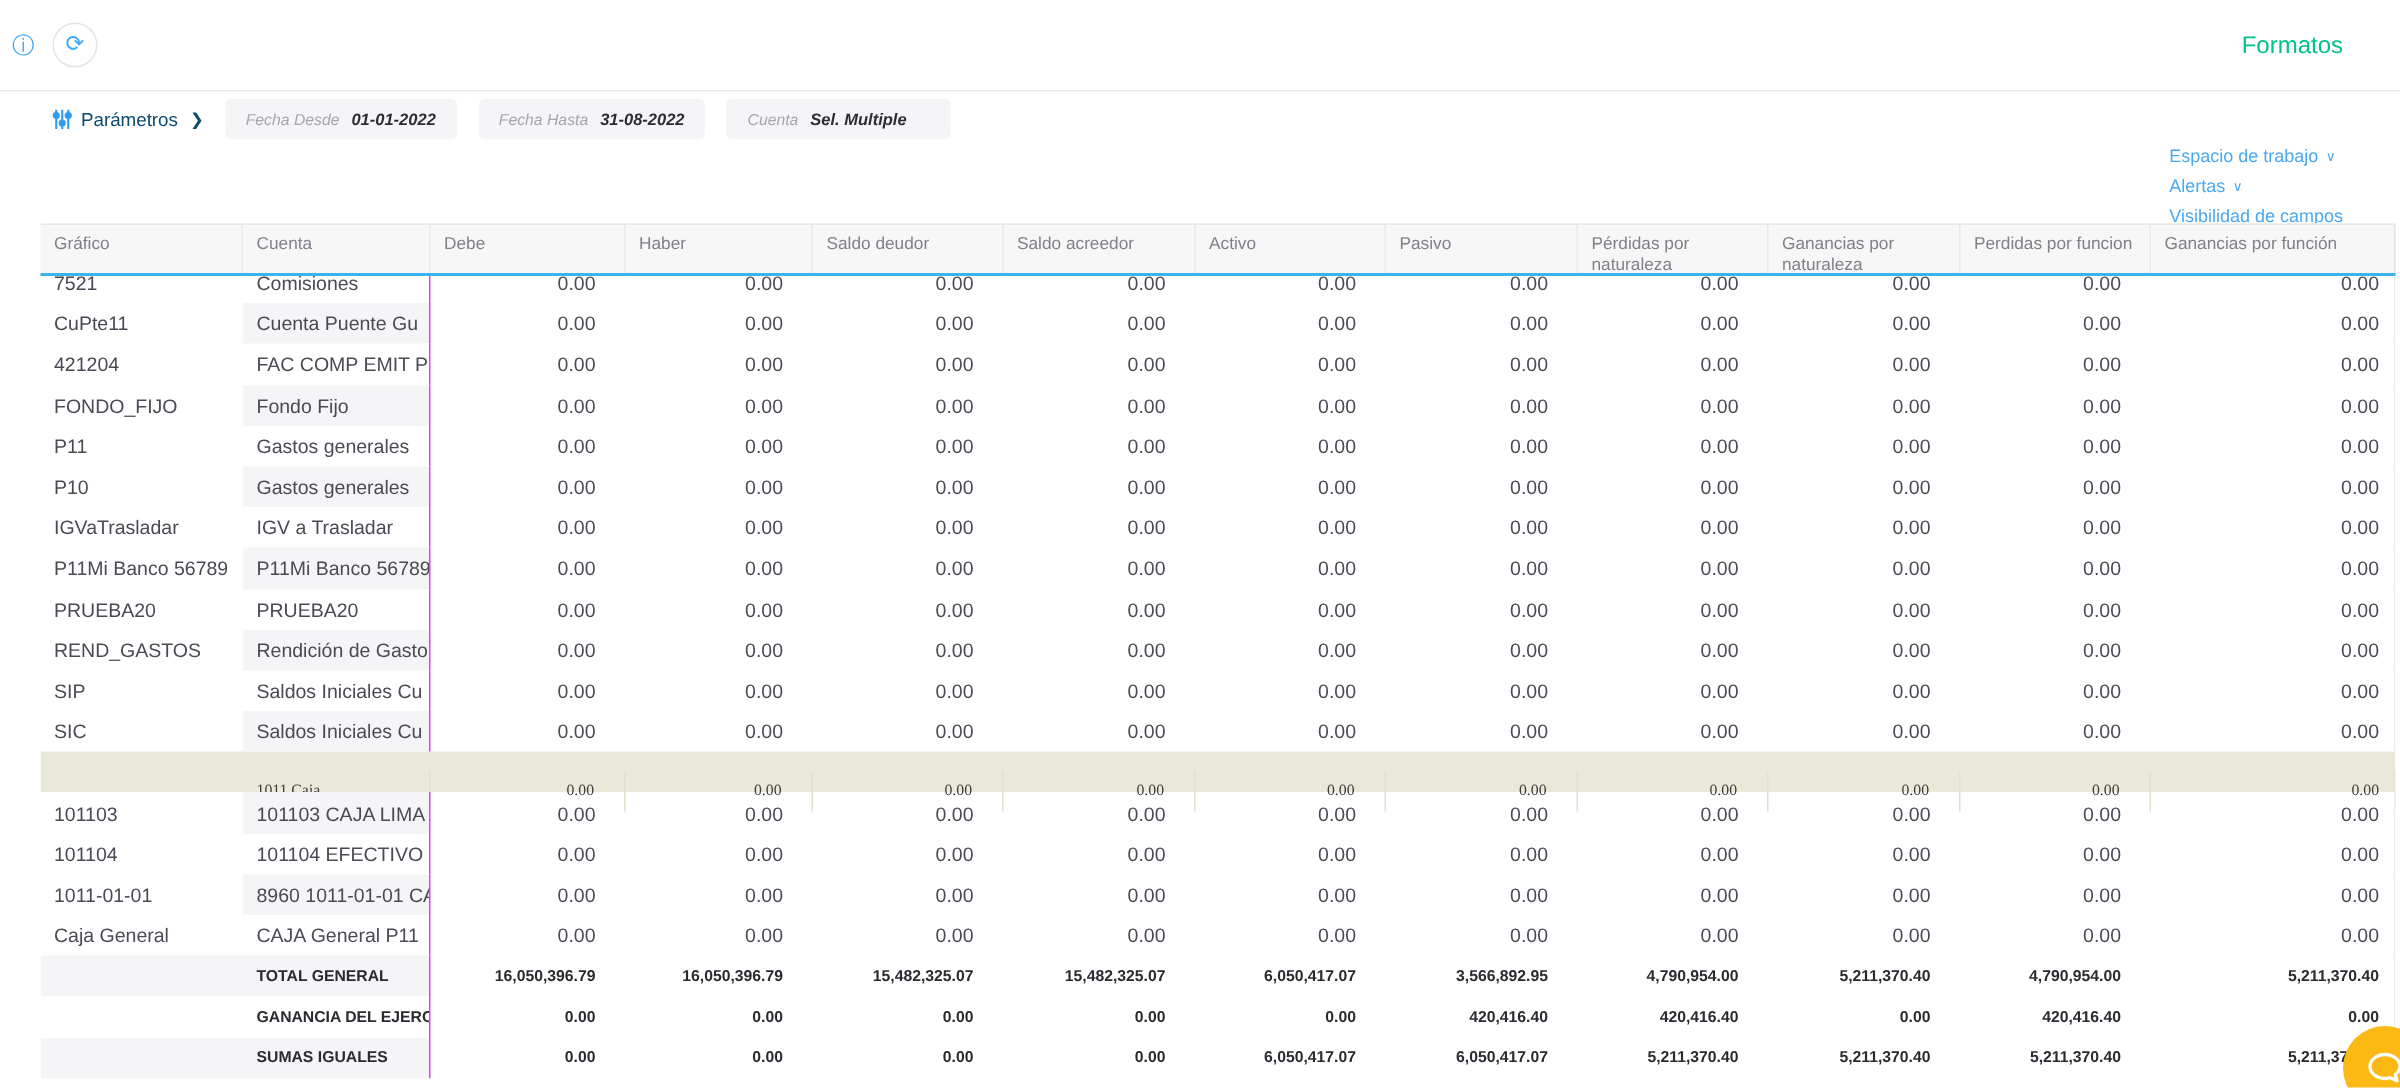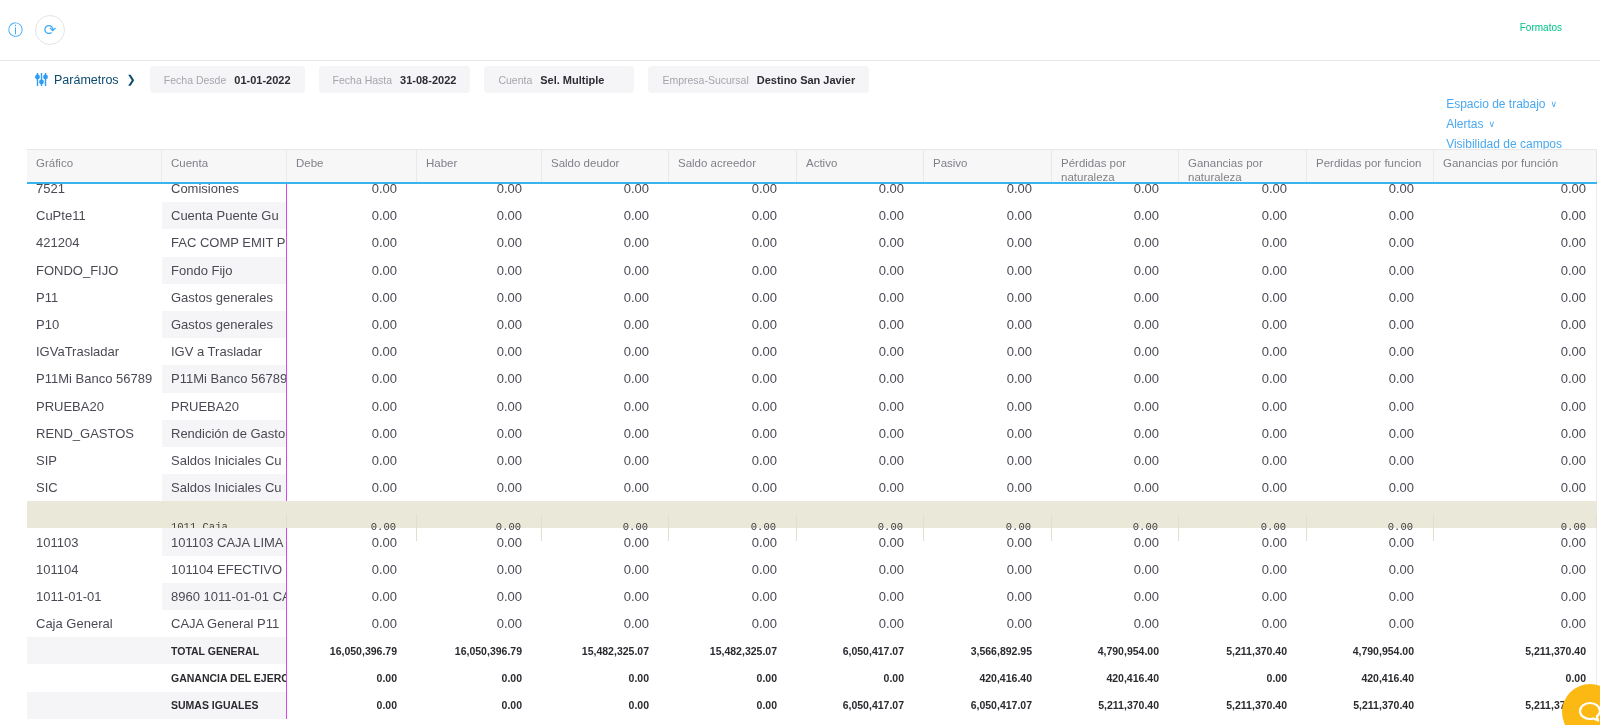--- a/index.html
+++ b/index.html
@@ -7,28 +7,28 @@
               font-family:"Liberation Sans", sans-serif; }
   .app { position:relative; width:1600px; height:725px; background:#fff; }
 
   
   .titlebar { position:absolute; top:0; left:0; width:1600px; height:61px;
               border-bottom:1px solid #e9e9ec; display:flex; align-items:center; }
   .page-title { font-size:17px; font-weight:400; color:#3b3b45; margin-left:35px; letter-spacing:.2px; }
   .info-icon { color:#3fa9f5; font-size:15px; margin-left:8px; cursor:pointer; }
   .refresh-btn { width:30px; height:30px; border-radius:50%; border:1px solid #e4e4e8; background:#fff;
                  color:#3fa9f5; font-size:15px; line-height:28px; text-align:center; margin-left:12px; cursor:pointer; }
-  .formatos { position:absolute; right:38px; top:22px; color:#00c389; font-size:10px; cursor:pointer; }
+  .formatos { position:absolute; right:38px; top:22px; color:#00c389; font-size:16px; cursor:pointer; }
 
   
   .params-row { position:absolute; top:66px; left:35px; height:27px; display:flex; align-items:center; gap:14px; }
   .params-btn { display:flex; align-items:center; gap:6px; color:#0c4a6e; font-size:12.5px; cursor:pointer; }
   .params-btn .chev { font-size:11px; margin-left:2px; }
   .chip { background:#f5f5f7; border-radius:4px; height:27px; display:flex; align-items:center;
-          padding:0 14px; gap:8px; min-width:150px; }
+          padding:0 14px; gap:8px; min-width:150px;font-style:italic; }
   .chip .c-label { color:#a4a6ad; font-size:10.5px; }
   .chip .c-value { color:#2c2c34; font-size:11px; font-weight:700; }
 
   
   .tabs-row { position:absolute; top:93px; left:35px; display:flex; gap:26px; }
   .tab { font-size:13.5px; color:#9b9ba3; padding-bottom:7px; cursor:pointer; position:relative; }
   .tab.active { color:#ee2040; }
   .tab.active::after { content:""; position:absolute; left:-4px; right:-4px; bottom:0; height:3px; background:#ee2040; }
   .view-links { position:absolute; top:97px; right:38px; display:flex; gap:6px;flex-direction:column; }
   .view-link { color:#4aa8f0; font-size:12px; display:flex; align-items:center; gap:5px; cursor:pointer; }
@@ -55,21 +55,21 @@
   .cell { font-size:13px; color:#4a4a55; white-space:nowrap; overflow:hidden; height:100%;
           display:flex; align-items:center; }
   .cell.codigo { padding-left:9px; }
   .cell.cuenta { padding-left:9px; border-right:1px solid #d946ef; }
   .cell.num { justify-content:flex-end; padding-right:20px; }
   .cell.num.last { padding-right:10px; border-right:1px solid #ececef; }
   .cuenta.striped, .codigo.striped { background:#f5f5f7; }
 
   
   .trow.group { background:#eae8d8; }
-  .trow.group .cell { font-family:Liberation Mono, monospace; font-size:10.5px; color:#3d3d3d; border-right:1px solid #e2e0cd;margin-top:25px; }
+  .trow.group .cell { font-family:Liberation Serif, serif; font-size:10.5px; color:#3d3d3d; border-right:1px solid #e2e0cd;margin-top:25px; }
   .trow.group .cell:first-child { border-right:none; }
 
   
   .trow.footer .cell { font-size:10.5px; font-weight:700; color:#2a2a30; }
 
   
   .chat-bubble { position:absolute; left:1562px; top:684px; width:56px; height:56px; border-radius:50%;
                  background:#fcb813; display:flex; align-items:center; justify-content:center; cursor:pointer; }
 
   svg.icon { display:block; }
@@ -105,24 +105,20 @@
           <span class="c-label">Fecha Desde</span>
                  <span class="c-value">01-01-2022</span>
         </div>
         <div class="chip">
           <span class="c-label">Fecha Hasta</span>
                  <span class="c-value">31-08-2022</span>
         </div>
         <div class="chip">
           <span class="c-label">Cuenta</span>
                  <span class="c-value">Sel. Multiple</span>
-        </div>
-        <div class="chip">
-          <span class="c-label">Empresa-Sucursal</span>
-                 <span class="c-value">Destino San Javier</span>
         </div>
       </div>
   </div>
 
   <div class="view-links" id="viewLinks">
       <div class="view-link">
         <span>Espacio de trabajo</span>
         <span class="vchev">∨</span>
       </div>
       <div class="view-link">

